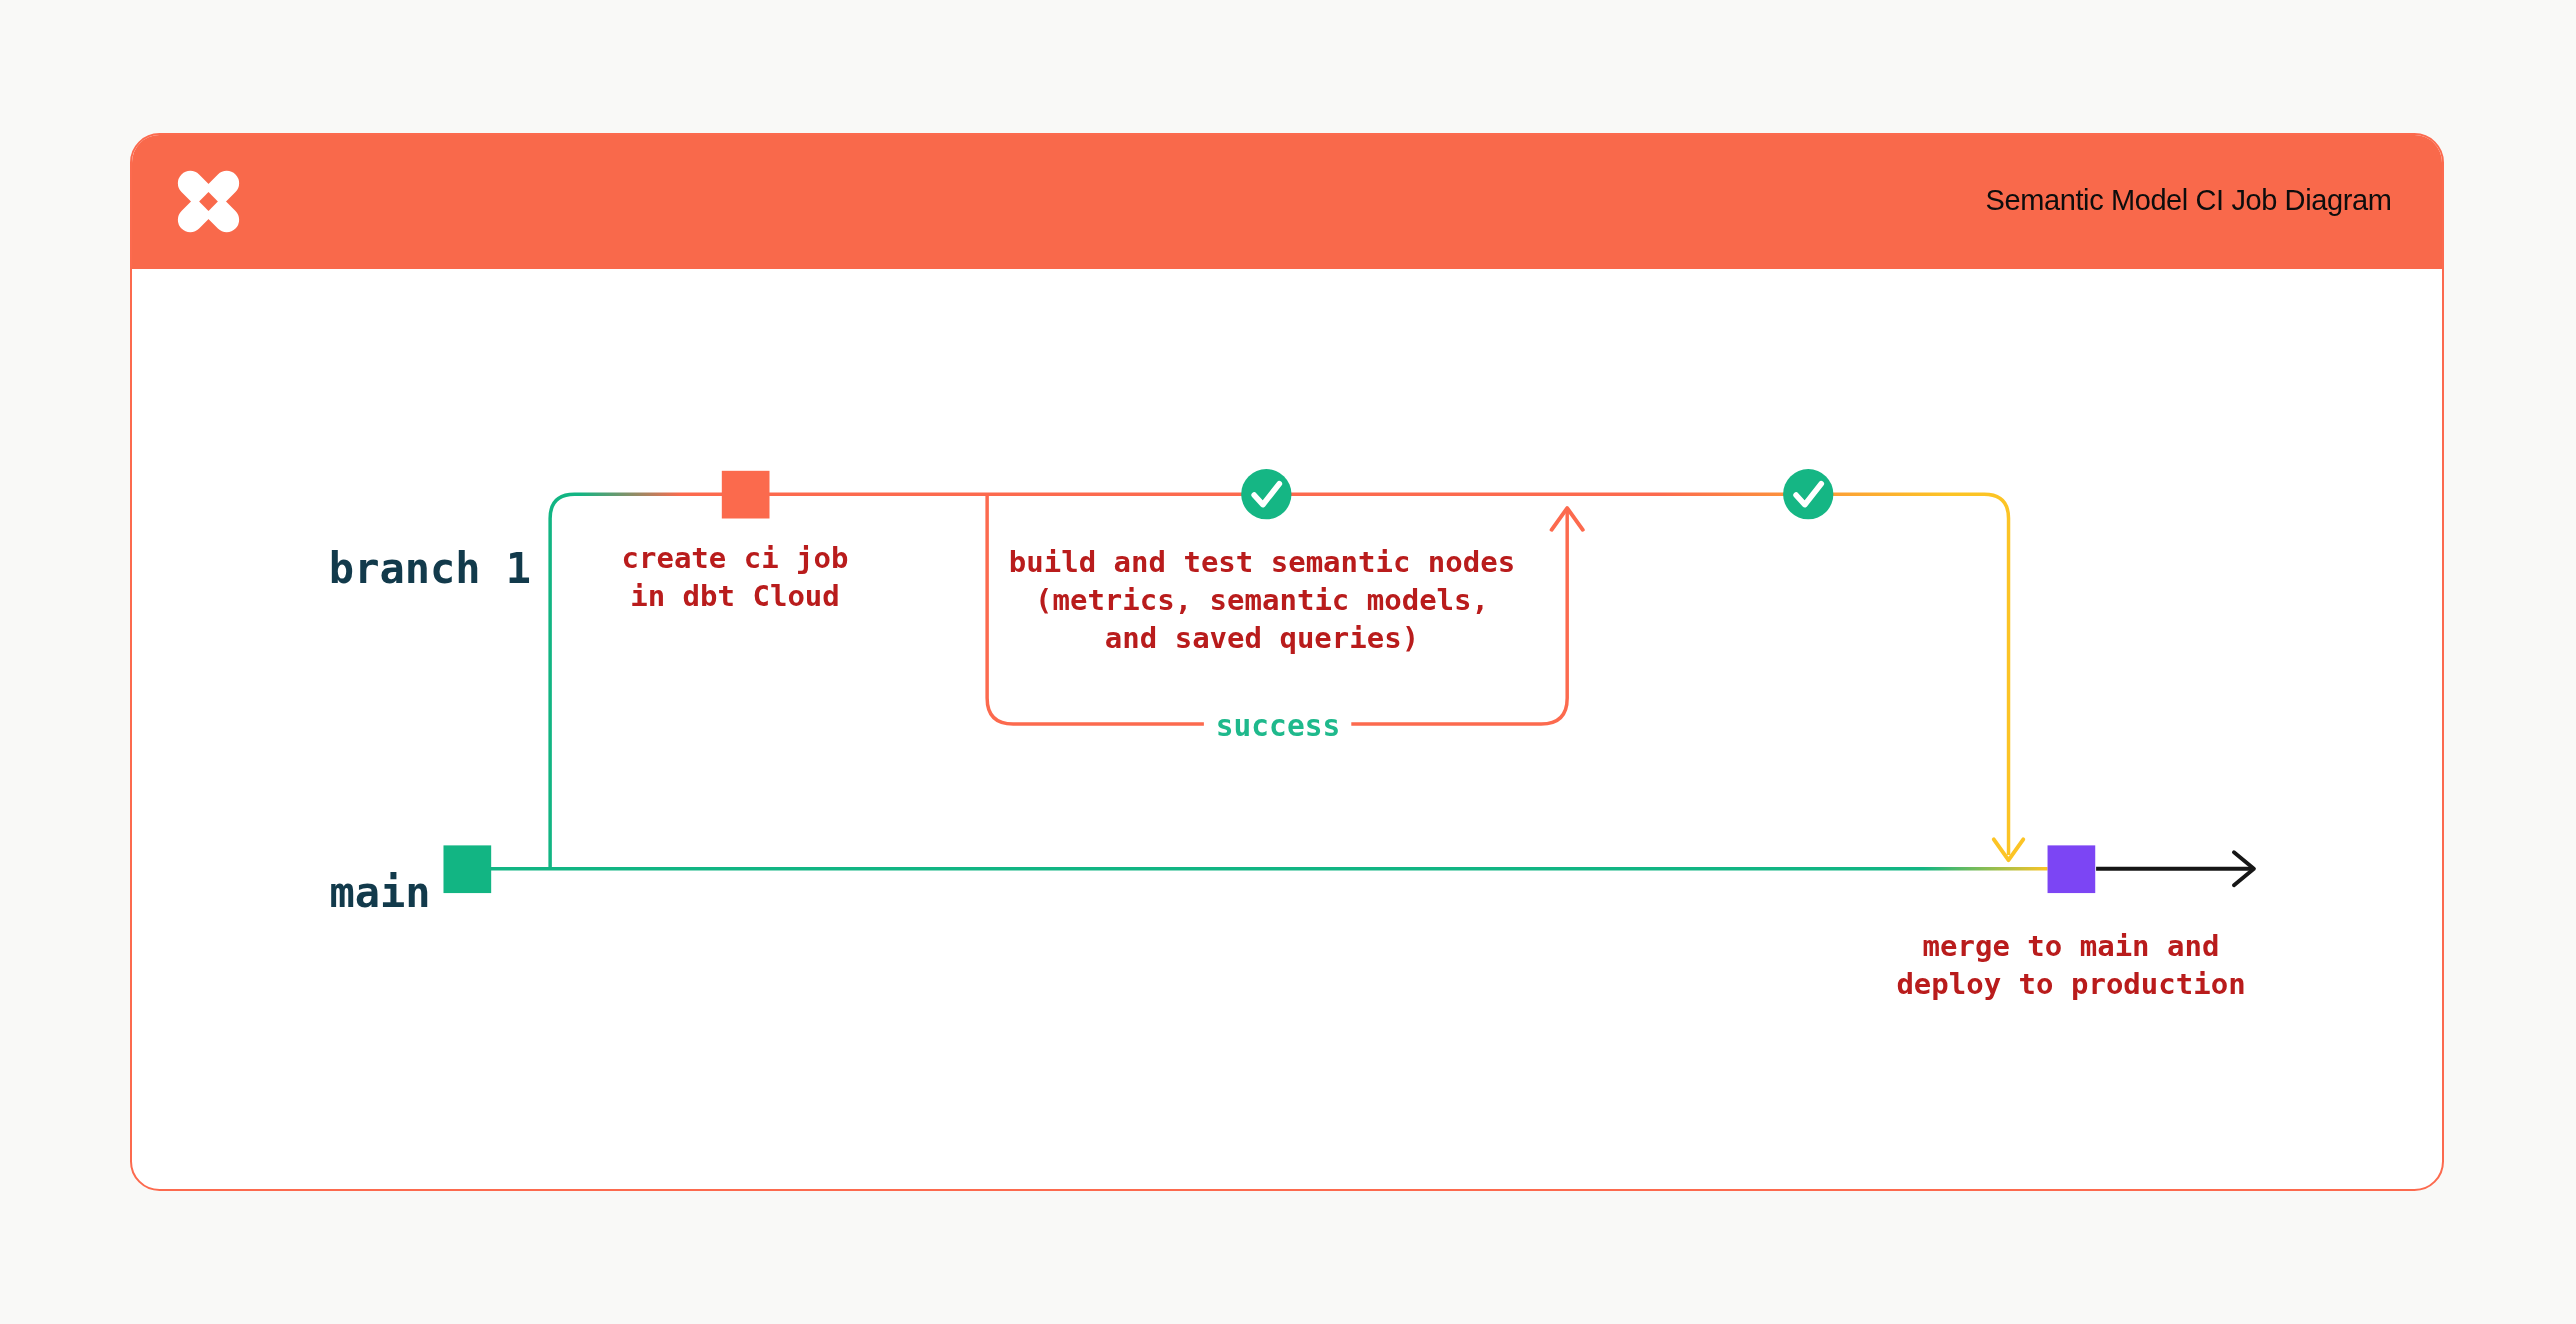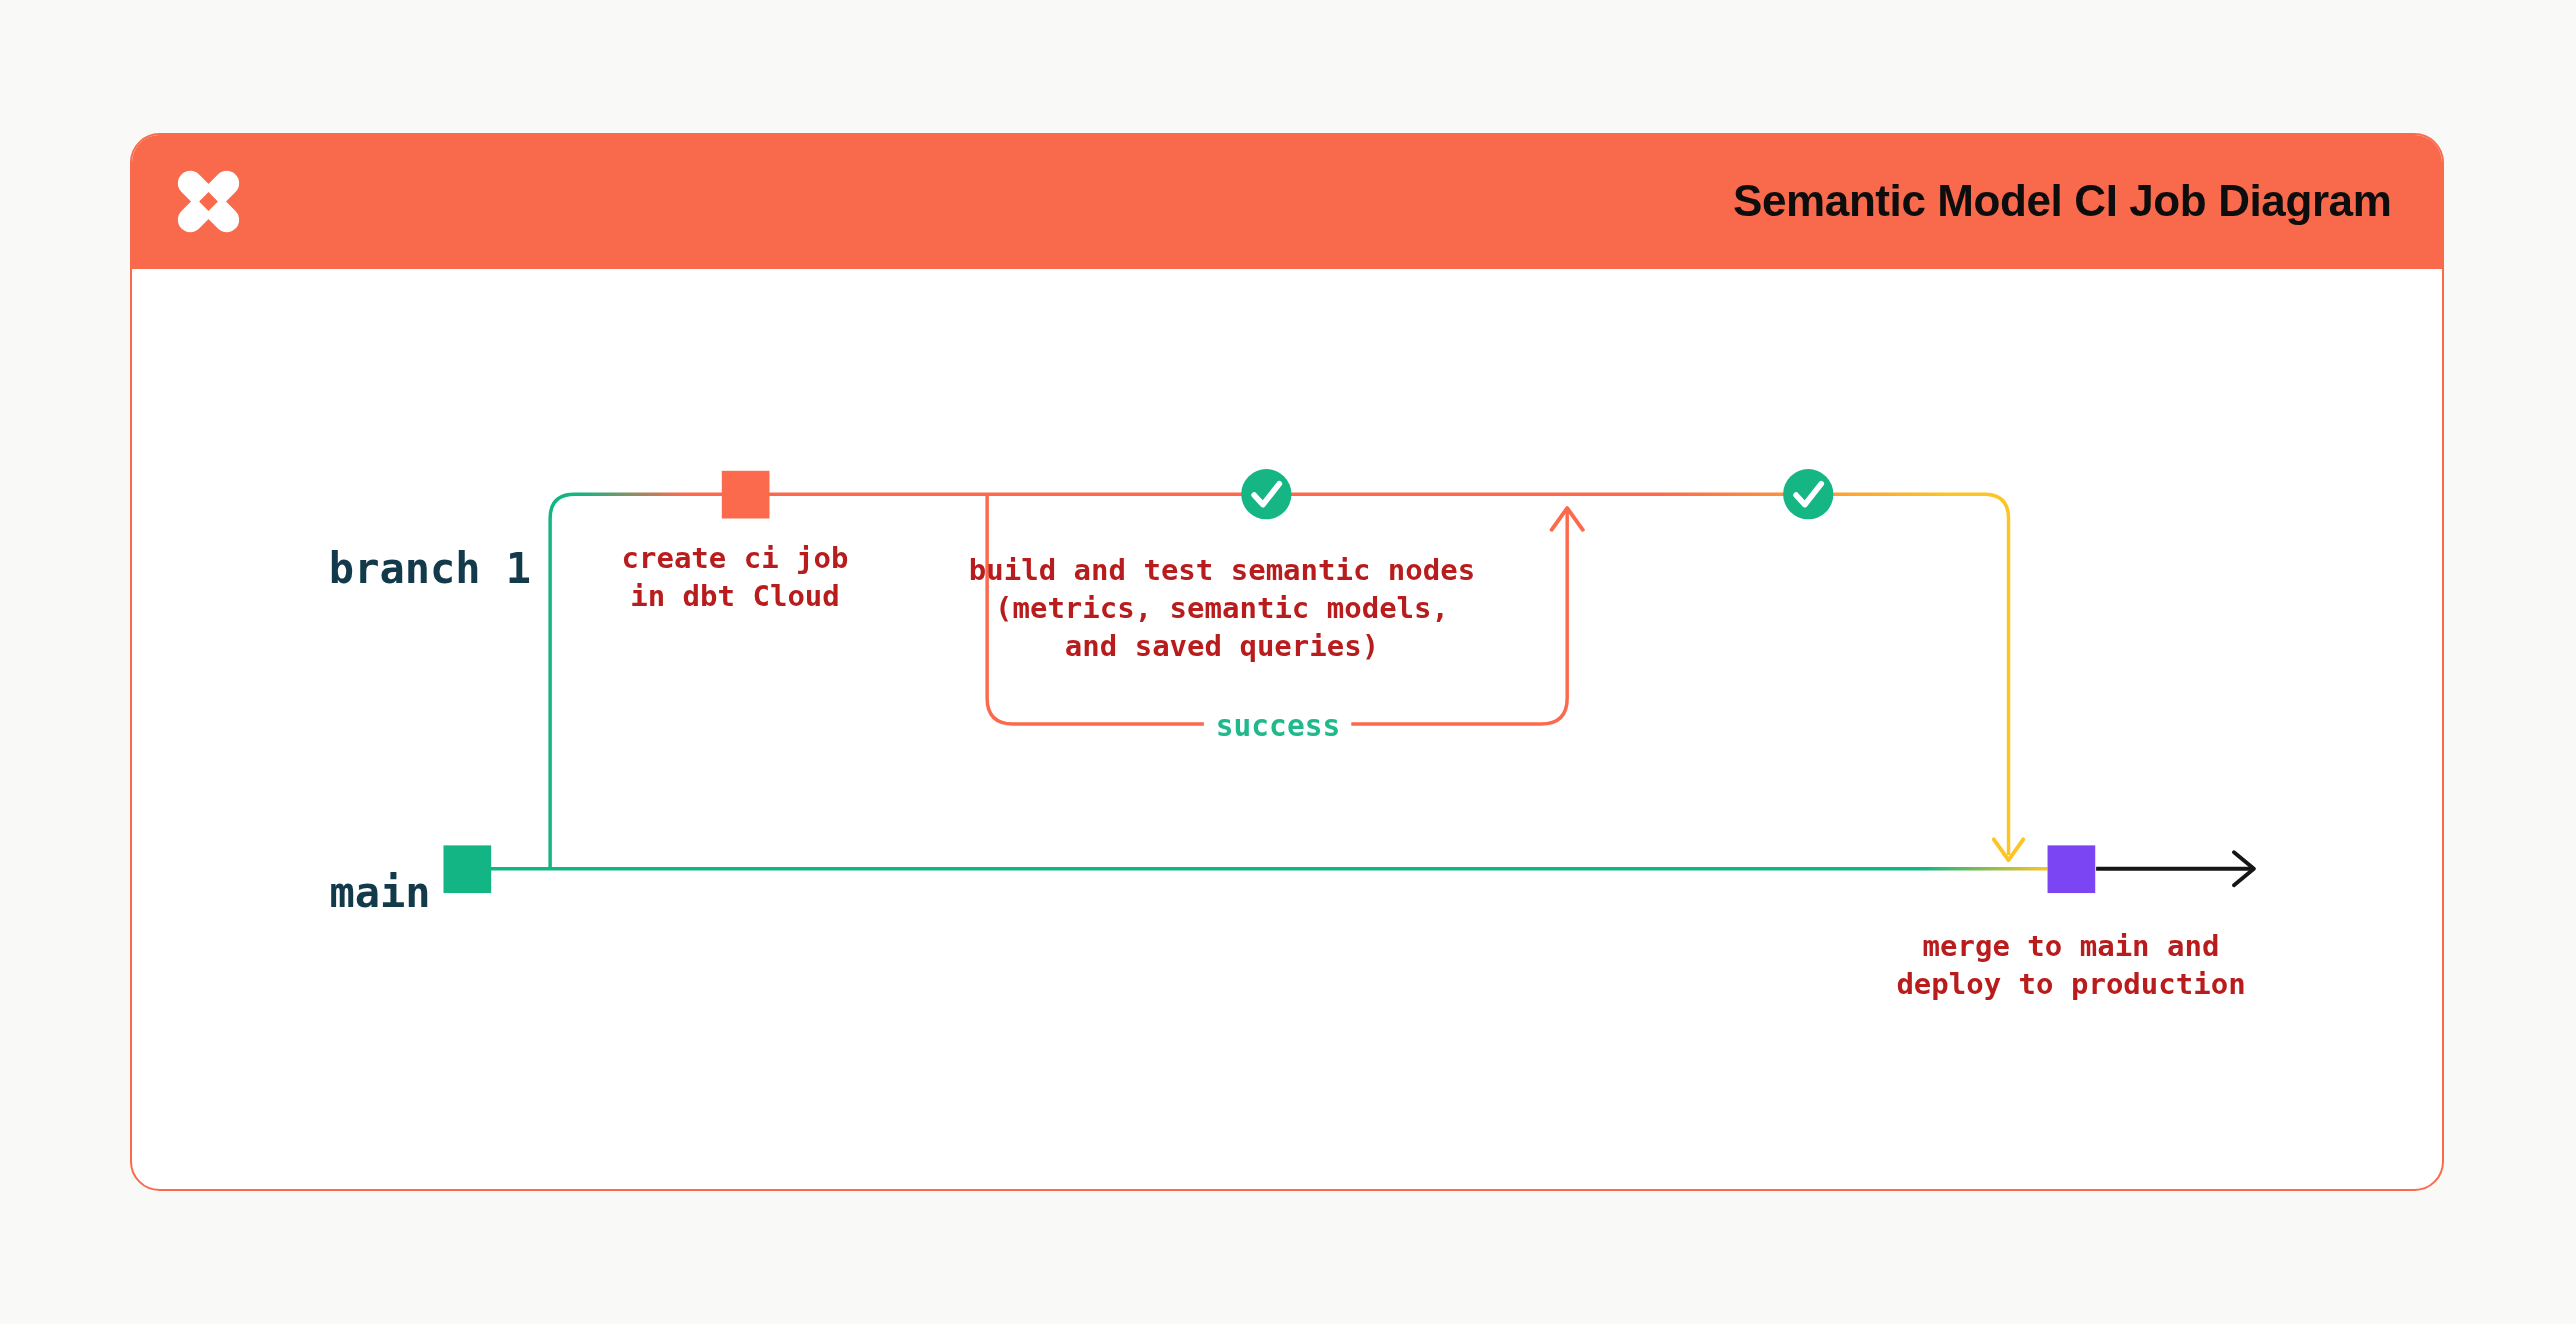--- a/index.html
+++ b/index.html
@@ -25,21 +25,21 @@
     width: 2319px; height: 137px;
     background: #F9694B;
     border-radius: 29.5px 29.5px 0 0;
     display: flex; align-items: center;
   }
   .logo { position: absolute; left: 38px; top: 28px; width: 83px; height: 83px; }
   .card-title {
     position: absolute; right: 57px; top: 0; height: 137px;
     display: flex; align-items: center;
     font-family: "Liberation Sans", sans-serif;
-    font-weight: 700; font-size: 44px; color: #0D0D0D;
+    font-weight: 400; font-size: 29px; color: #0D0D0D;
     letter-spacing: -0.4px;
   }
 
   
   .diagram-svg { position: absolute; left: 0; top: 0; width: 2576px; height: 1324px; }
 
   .lbl {
     position: absolute;
     transform: translateX(-50%);
     text-align: center;
@@ -123,21 +123,21 @@
       <circle cx="2085" cy="570" r="29" fill="#15B684"></circle>
       <path d="M 2071 571 L 2081 582 L 2100 558" stroke="#FFFFFF" stroke-width="6.5" fill="none" stroke-linecap="round" stroke-linejoin="round"></path>
     </g>
   </svg>
 
   <div class="branch-name" style="left:430px; top:548px;">branch 1</div>
   <div class="branch-name" style="left:380px; top:848px;margin-top:24px;">main</div>
 
   <div class="lbl" style="left:735px; top:539px;">create ci job
 in dbt Cloud</div>
-  <div class="lbl" style="left:1222px; top:543px;margin-top:8px;">build and test semantic nodes
+  <div class="lbl" style="left:1262px; top:543px;">build and test semantic nodes
 (metrics, semantic models,
 and saved queries)</div>
   <div class="lbl" style="left:2071px; top:911px;margin-top:16px;">merge to main and
 deploy to production</div>
 
   <div class="success-lbl" style="left:1278px; top:726px;">success</div>
 
 </div>
 
 

